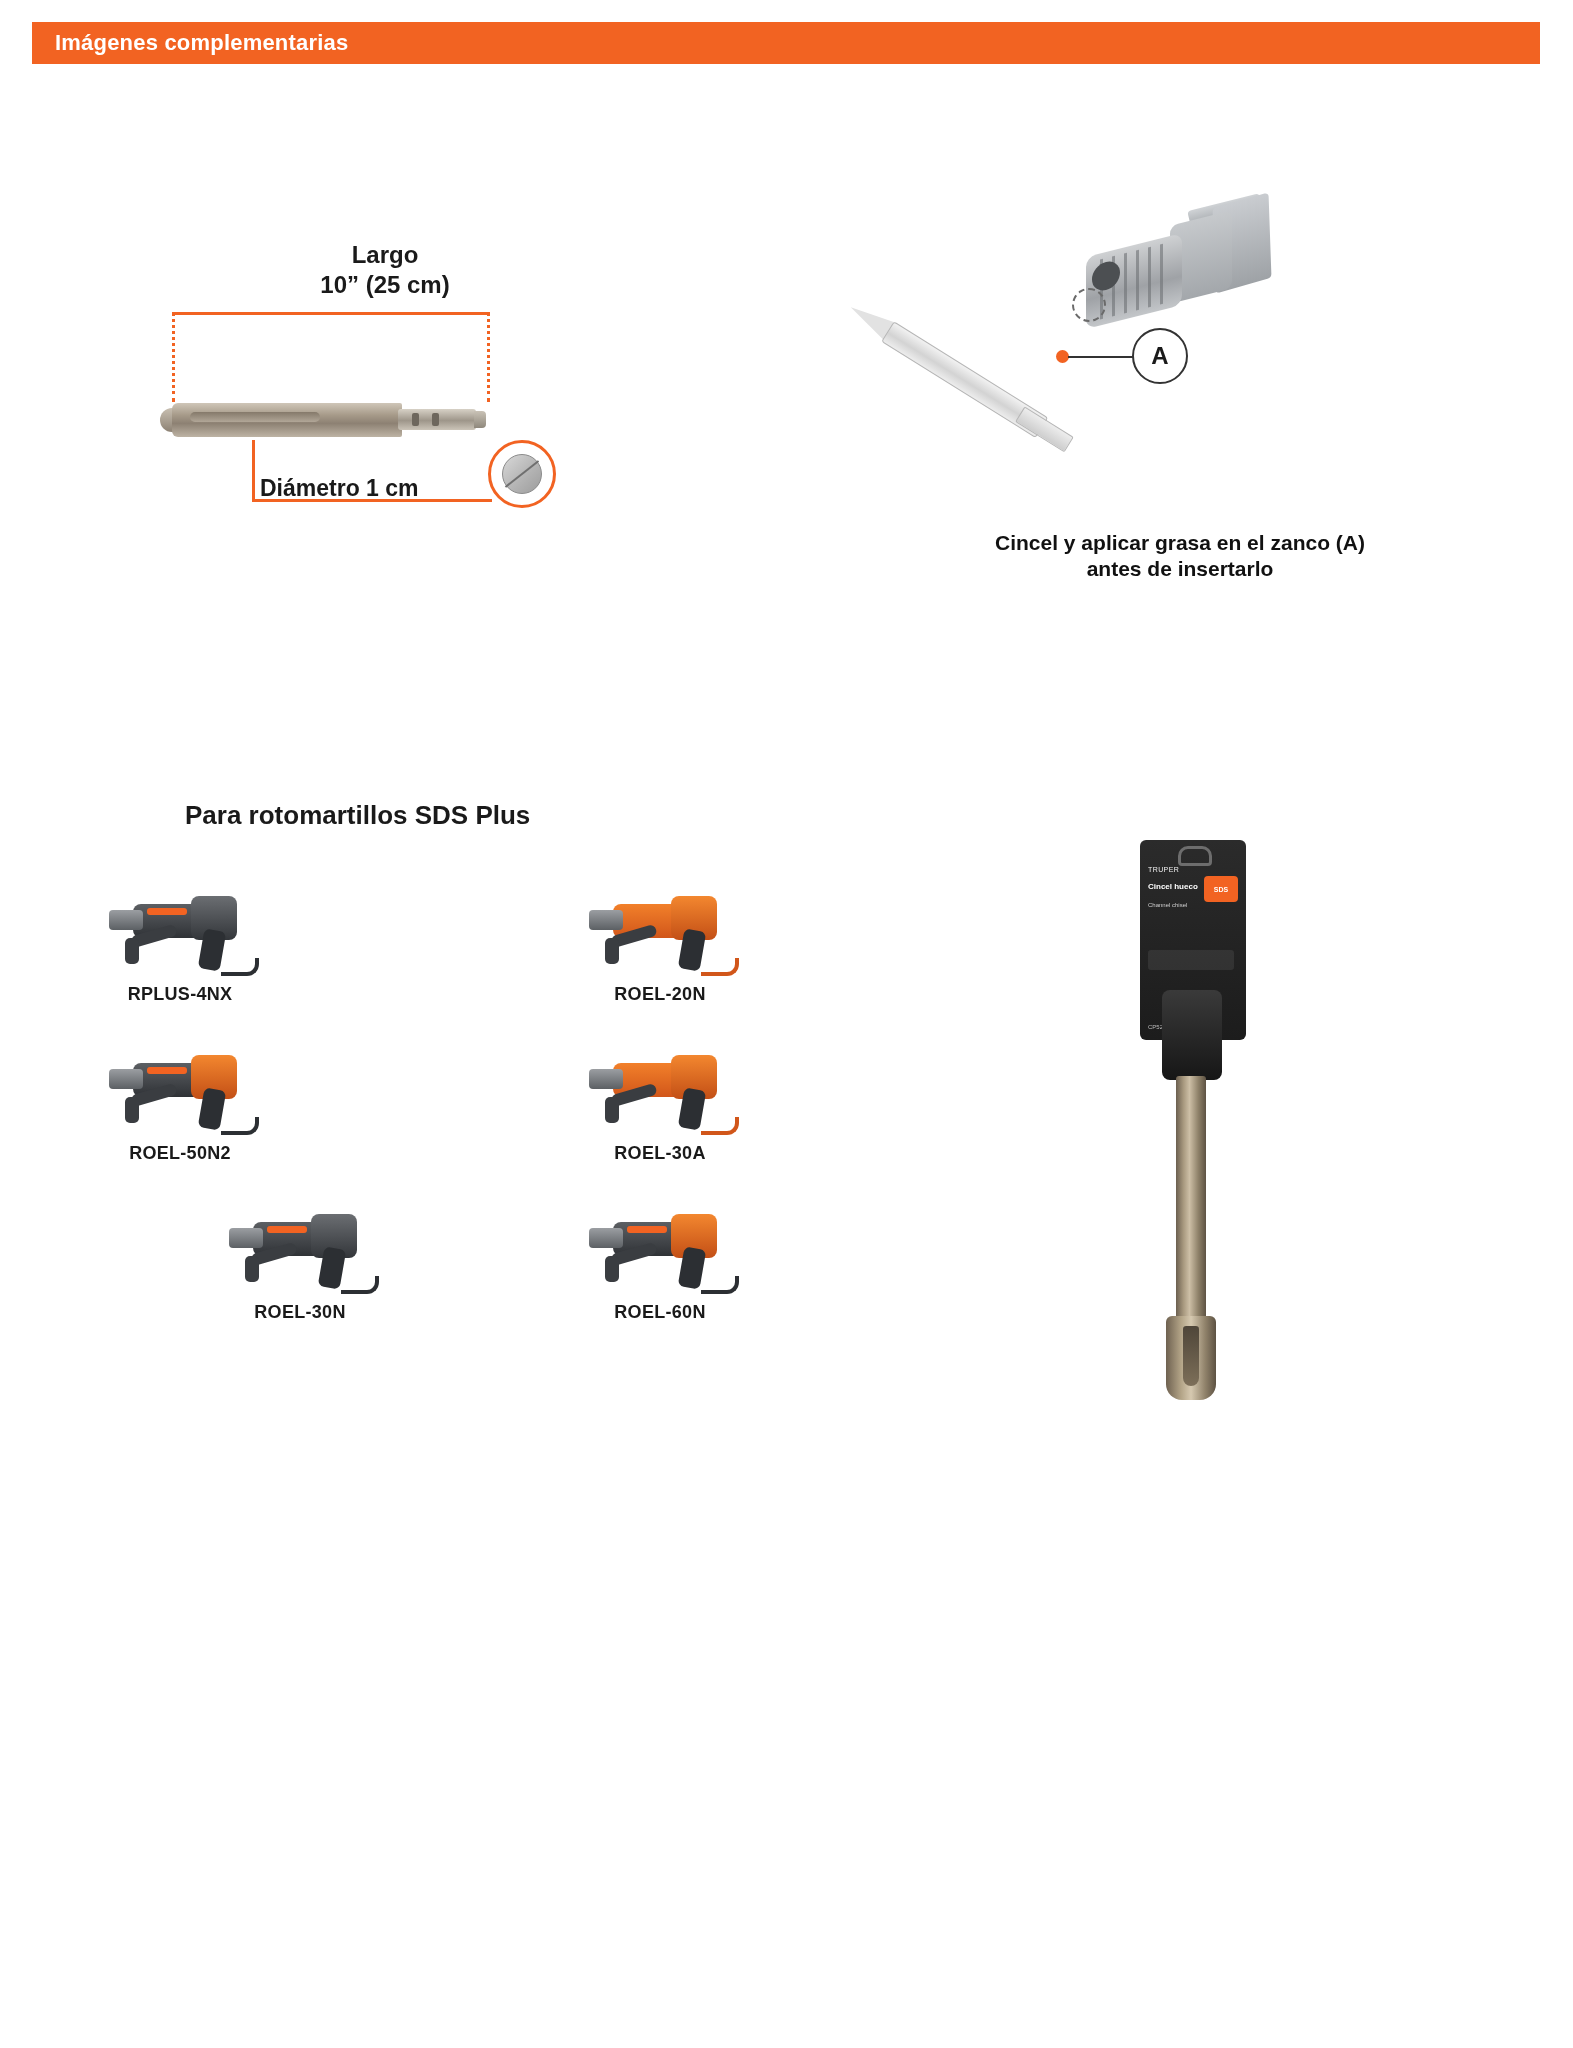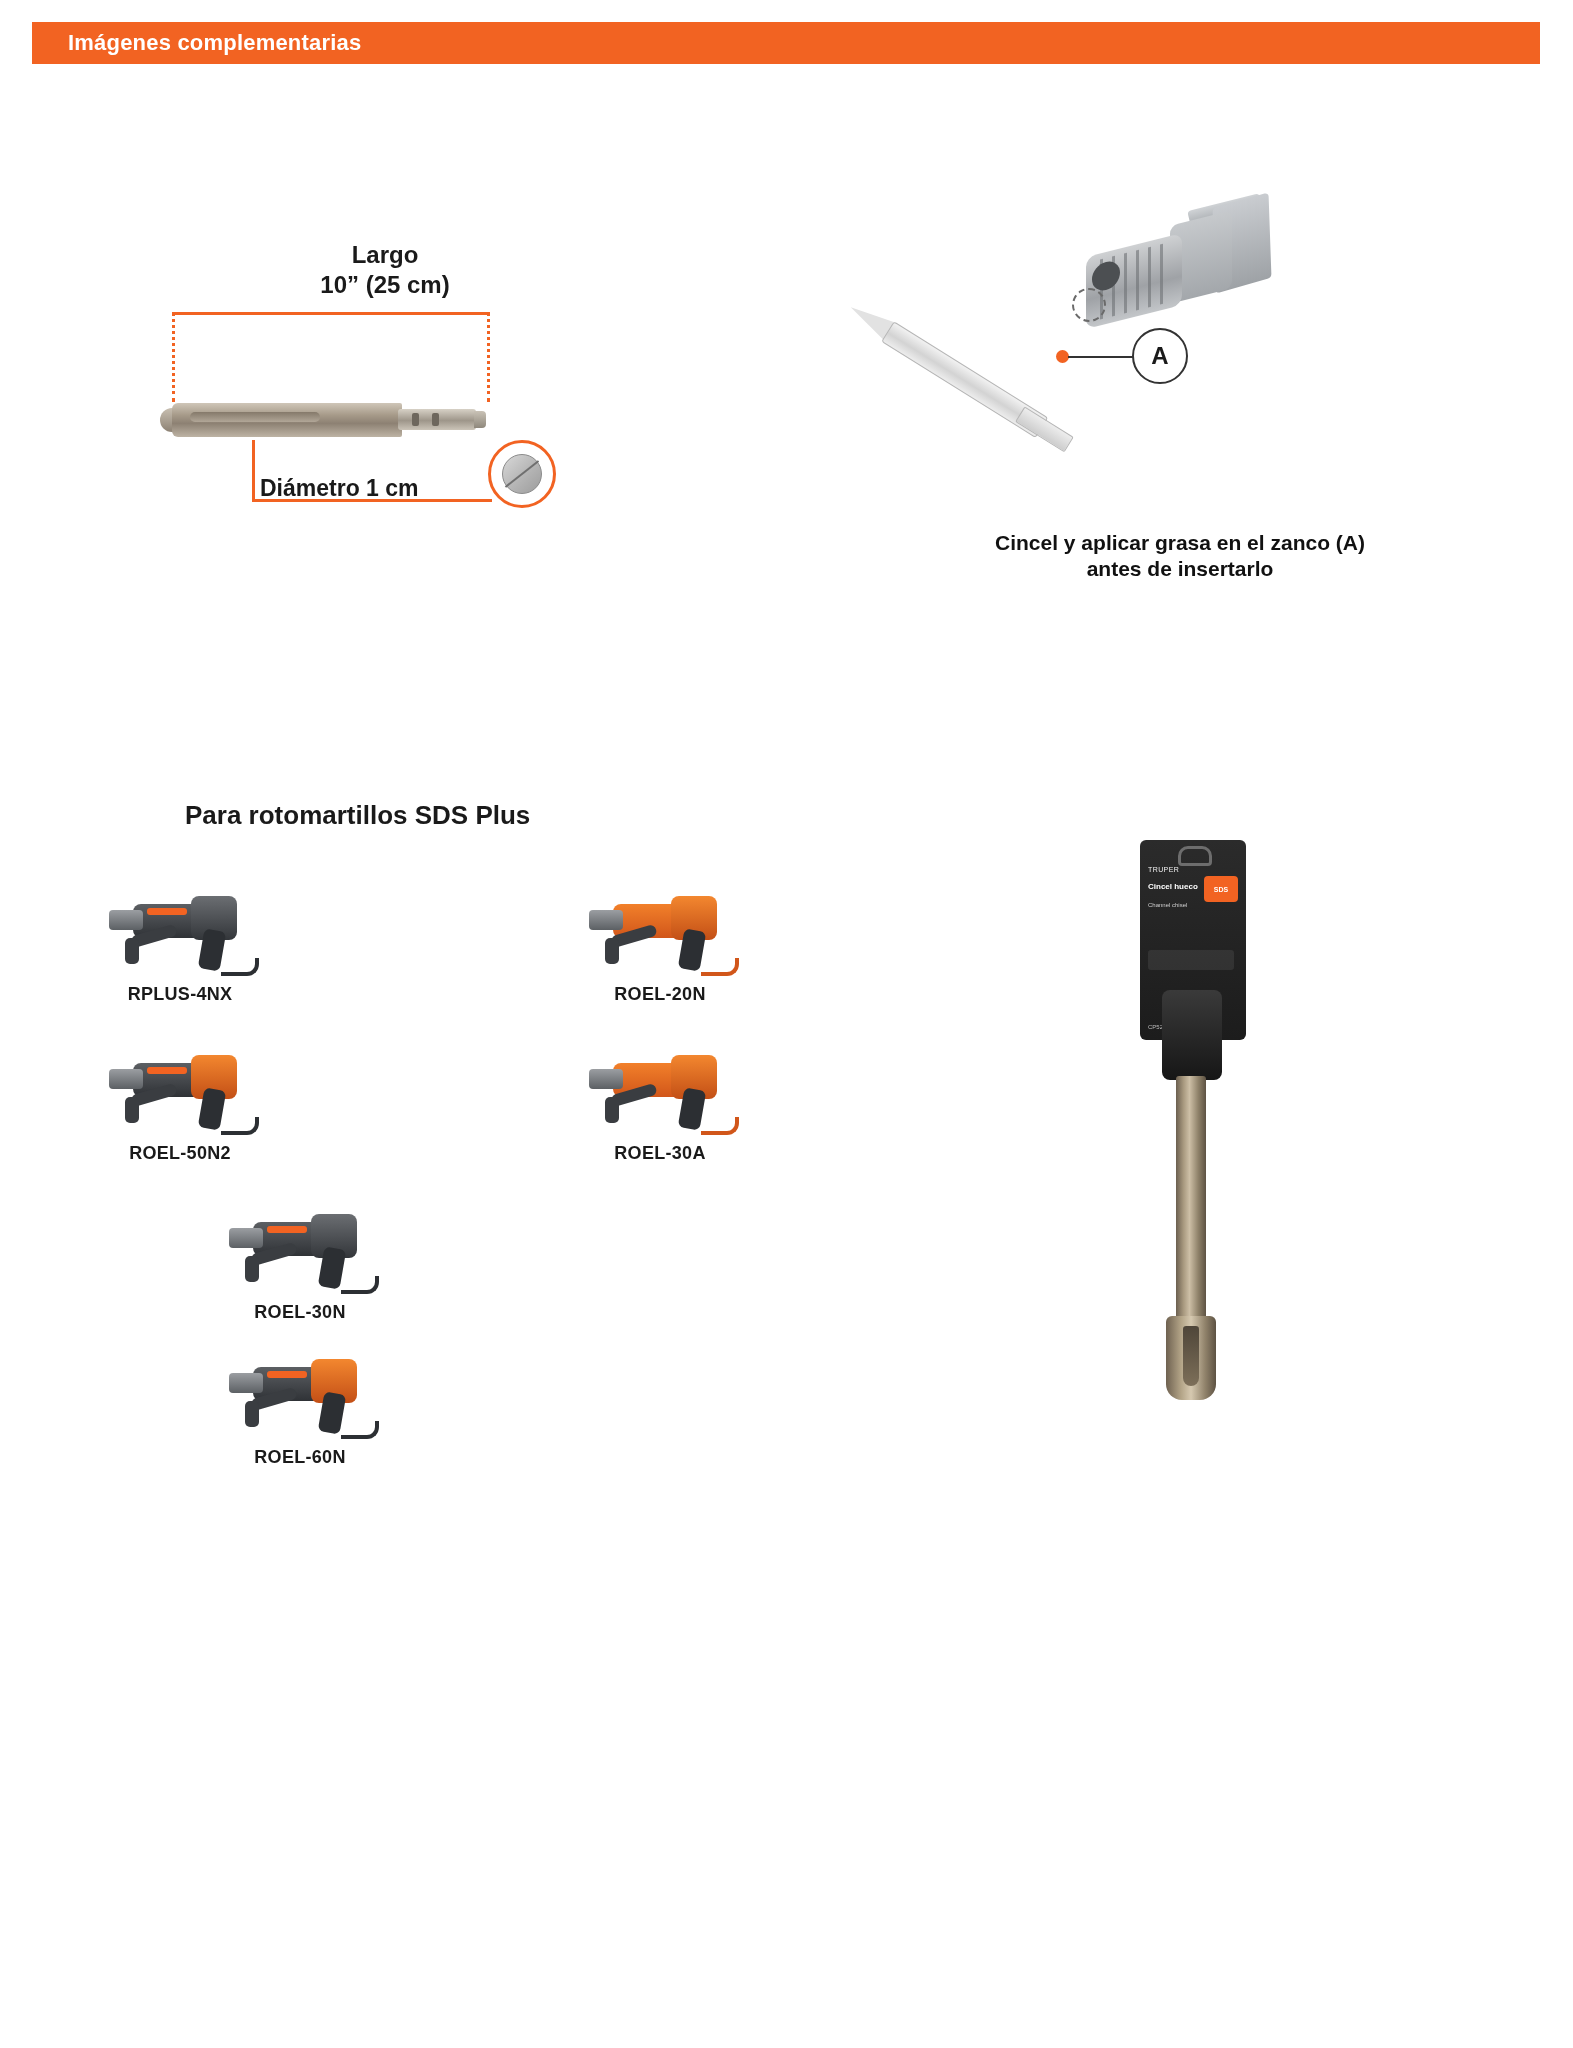--- a/index.html
+++ b/index.html
@@ -25,21 +25,21 @@
     height: 42px;
     background: #f26322;
     display: flex;
     align-items: center;
   }
   .header-bar .title {
     color: #ffffff;
     font-size: 22px;
     font-weight: bold;
     letter-spacing: 0.2px;
-    padding-left: 36px;
+    padding-left: 23px;
   }
 
   
   .abs { position: absolute; }
   .caption {
     font-size: 21px;
     font-weight: bold;
     text-align: center;
     line-height: 1.25;
     color: #111;
@@ -357,21 +357,21 @@
     position: absolute;
     left: 0px;
     top: 60px;
     width: 720px;
   }
   .tool-row {
     display: flex;
     justify-content: space-between;
     margin-bottom: 14px;
   }
-  .tool-row.row-3 { padding-left: 120px; flex-direction: column; }
+  .tool-row.row-3 { padding-left: 120px; }
   .tool-cell {
     width: 240px;
     text-align: center;
   }
   .tool-img {
     height: 118px;
     display: flex;
     align-items: flex-end;
     justify-content: center;
     margin-bottom: 6px;

